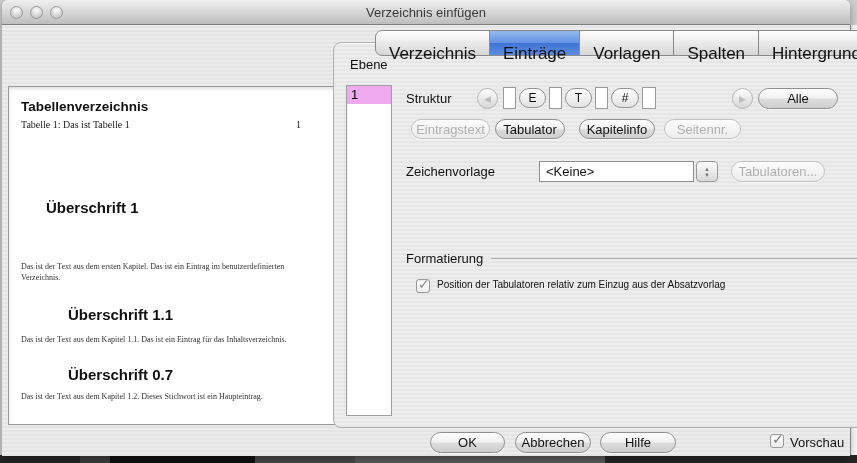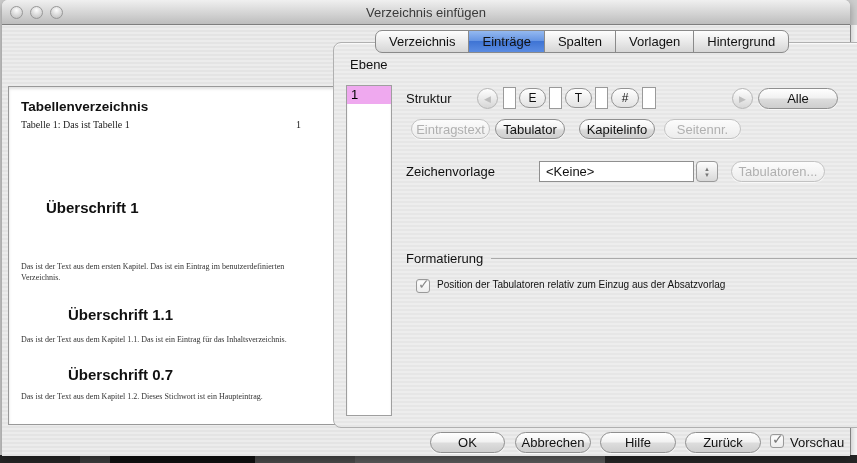--- a/index.html
+++ b/index.html
@@ -38,21 +38,21 @@
   .pv-p { position:absolute; font-family:"Liberation Serif", serif; font-size:8px; color:#333; line-height:11px; }
   .pv-p1 { left:12px; top:174px; width:285px; }
   .pv-h2 { position:absolute; font-size:15px; font-weight:bold; color:#111; }
   .pv-h11 { left:59px; top:219px; } 
   .pv-p2 { left:12px; top:247px; white-space:nowrap; }
   .pv-h12 { left:59px; top:279px; }
   .pv-p3 { left:12px; top:304px; white-space:nowrap; }
 
   
   .tabs { position:absolute; left:373px; top:30px; height:23px; display:flex; z-index:3; }
-  .tab { height:23px; line-height:22px; padding:0 13px; font-size:13px; color:#111;
+  .tab { height:23px; line-height:22px; padding:12px 13px; font-size:17px; color:#111;
     background:linear-gradient(to bottom,#fefefe,#d6d6d6); border:1px solid #8a8a8a; margin-left:-1px;
     text-align:right; }
   .tab:first-child { border-radius:7px 0 0 7px; margin-left:0; }
   .tab:last-child { border-radius:0 7px 7px 0; }
   .tab.selected { background:linear-gradient(to bottom,#94b9f0 0%,#6493e2 49%,#3f74d4 50%,#5b8ce2 100%); }
 
   
   .panel { position:absolute; left:331px; top:42px; width:625px; height:386px;
     border:1px solid #b0b0b0; border-radius:8px;
     background:repeating-linear-gradient(to bottom,#ededed 0 2px,#e6e6e6 2px 4px);
@@ -144,22 +144,22 @@
     <div class="pv-p pv-p1">Das ist der Text aus dem ersten Kapitel. Das ist ein Eintrag im benutzerdefinierten Verzeichnis.</div>
     <div class="pv-h2 pv-h11">Überschrift 1.1</div>
     <div class="pv-p pv-p2">Das ist der Text aus dem Kapitel 1.1. Das ist ein Eintrag für das Inhaltsverzeichnis.</div>
     <div class="pv-h2 pv-h12">Überschrift 0.7</div>
     <div class="pv-p pv-p3">Das ist der Text aus dem Kapitel 1.2. Dieses Stichwort ist ein Haupteintrag.</div>
   </div>
 
   <div class="tabs">
     <div class="tab">Verzeichnis</div>
     <div class="tab selected">Einträge</div>
+    <div class="tab">Vorlagen</div>
     <div class="tab">Spalten</div>
-    <div class="tab">Vorlagen</div>
     <div class="tab">Hintergrund</div>
   </div>
 
   <div class="panel">
 
     <div class="lbl ebene-label">Ebene</div>
     <div class="listbox">
       <div class="level-row">1</div>
     </div>
 
@@ -200,19 +200,18 @@
     <div class="checkbox fmt-check">
       <span class="mark">✓</span>
     </div>
     <div class="fmt-label">Position der Tabulatoren relativ zum Einzug aus der Absatzvorlag</div>
 
   </div>
 
   <div class="aqua-btn abs btn-ok">OK</div>
   <div class="aqua-btn abs btn-cancel">Abbrechen</div>
   <div class="aqua-btn abs btn-help">Hilfe</div>
-  <div class="aqua-btn abs btn-back">Zurück</div>
   <div class="checkbox vorschau-check">
     <span class="mark" style="color:#777;">✓</span>
   </div>
   <div class="vorschau-label">Vorschau</div>
 
 </div>
 
 </body></html>

